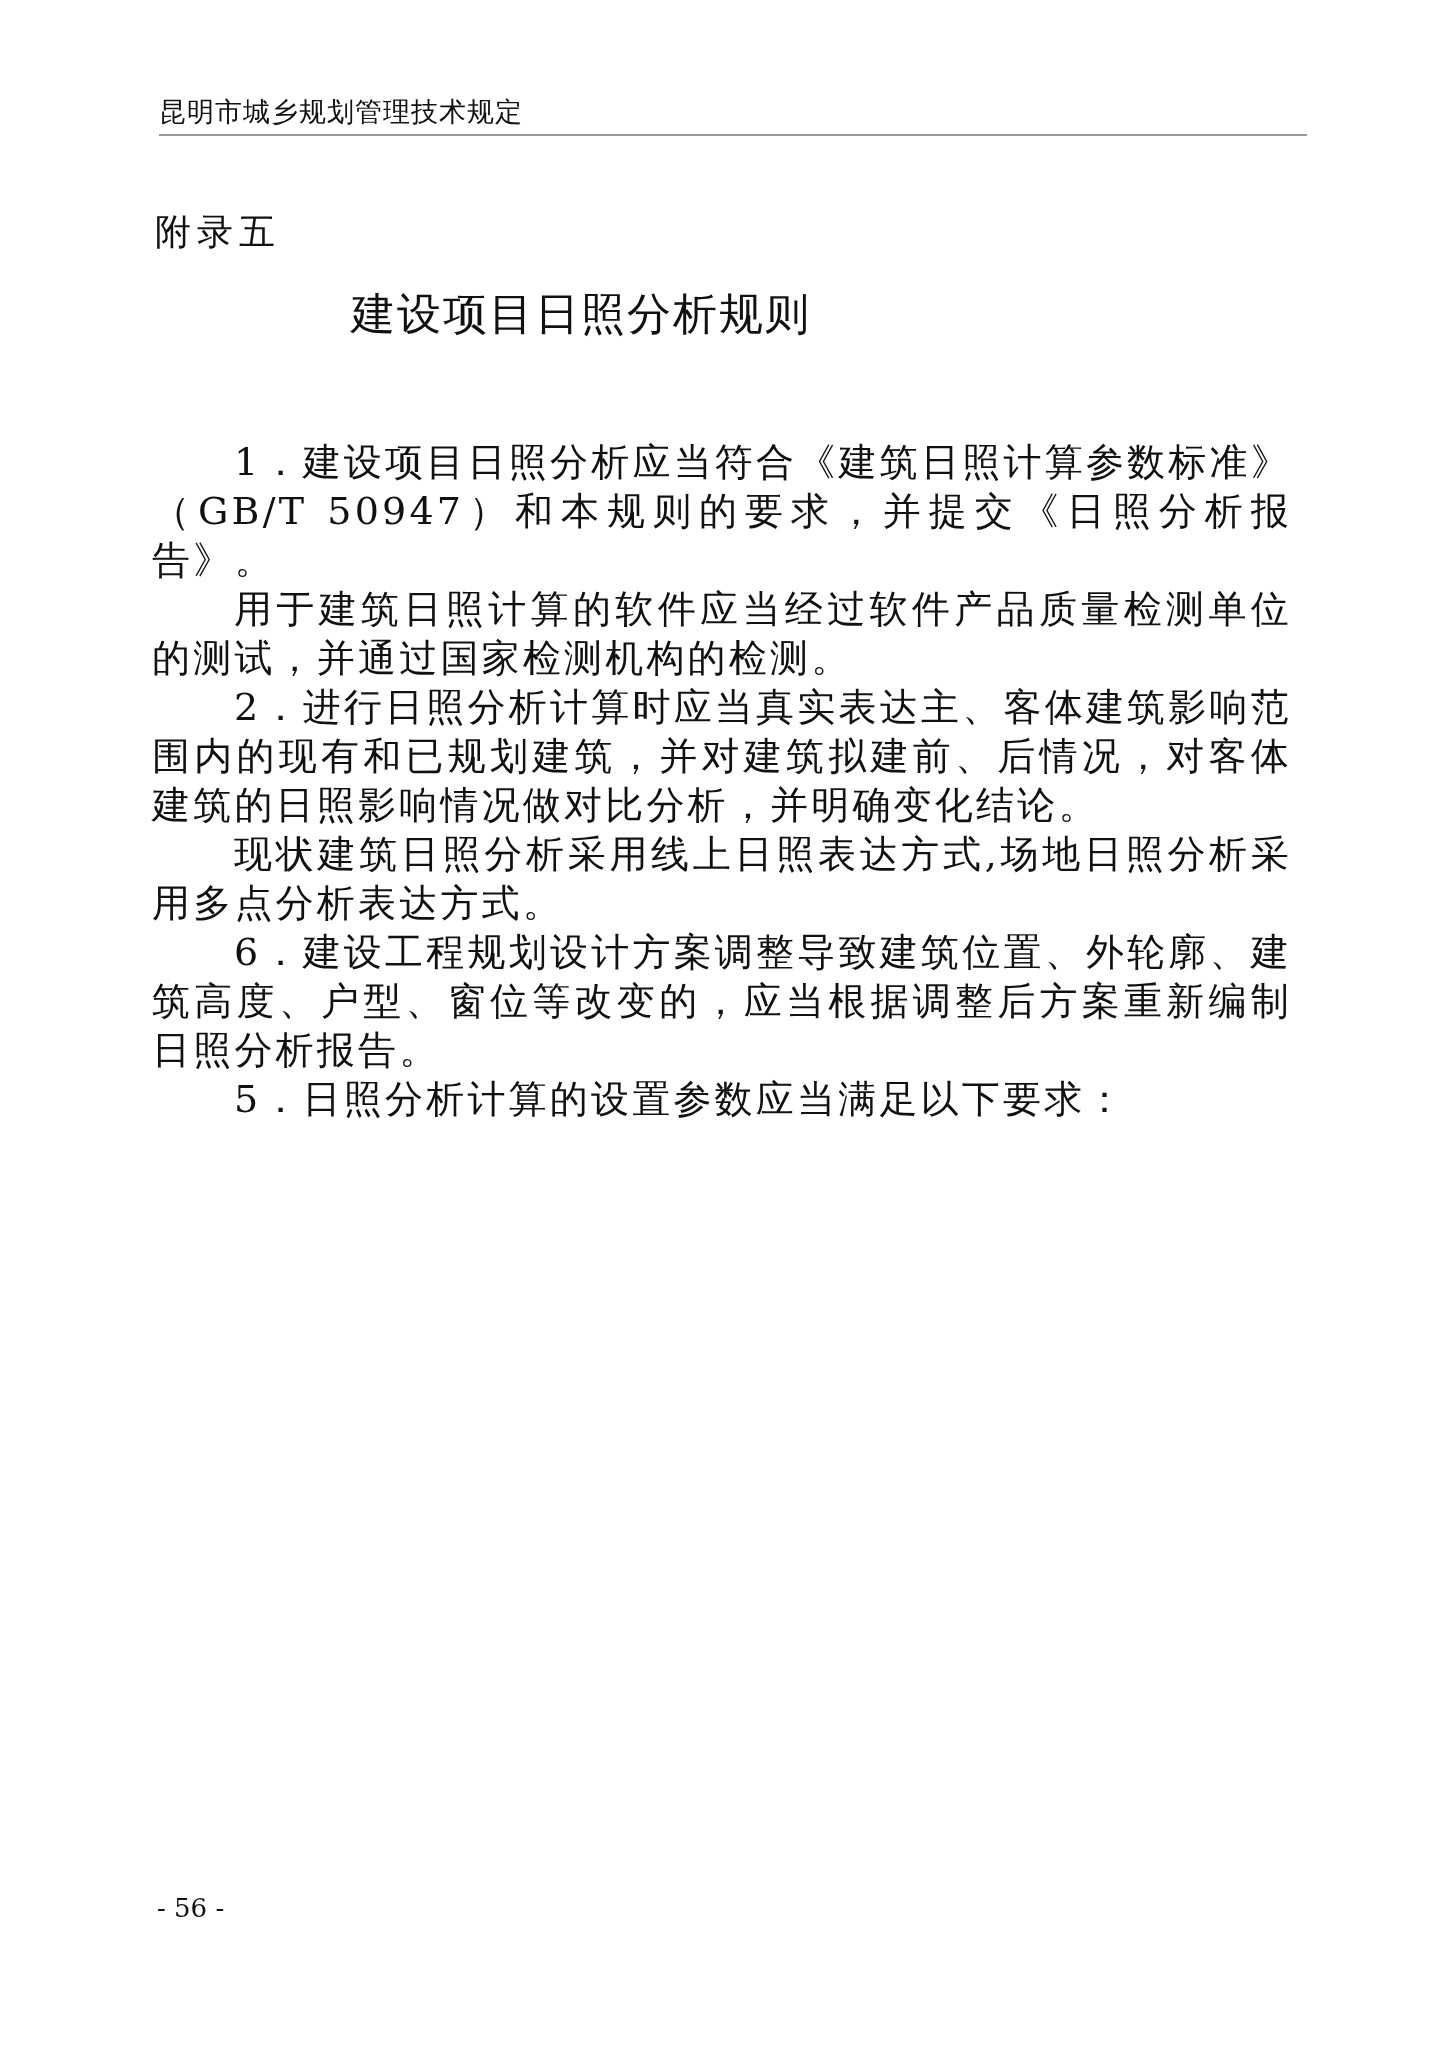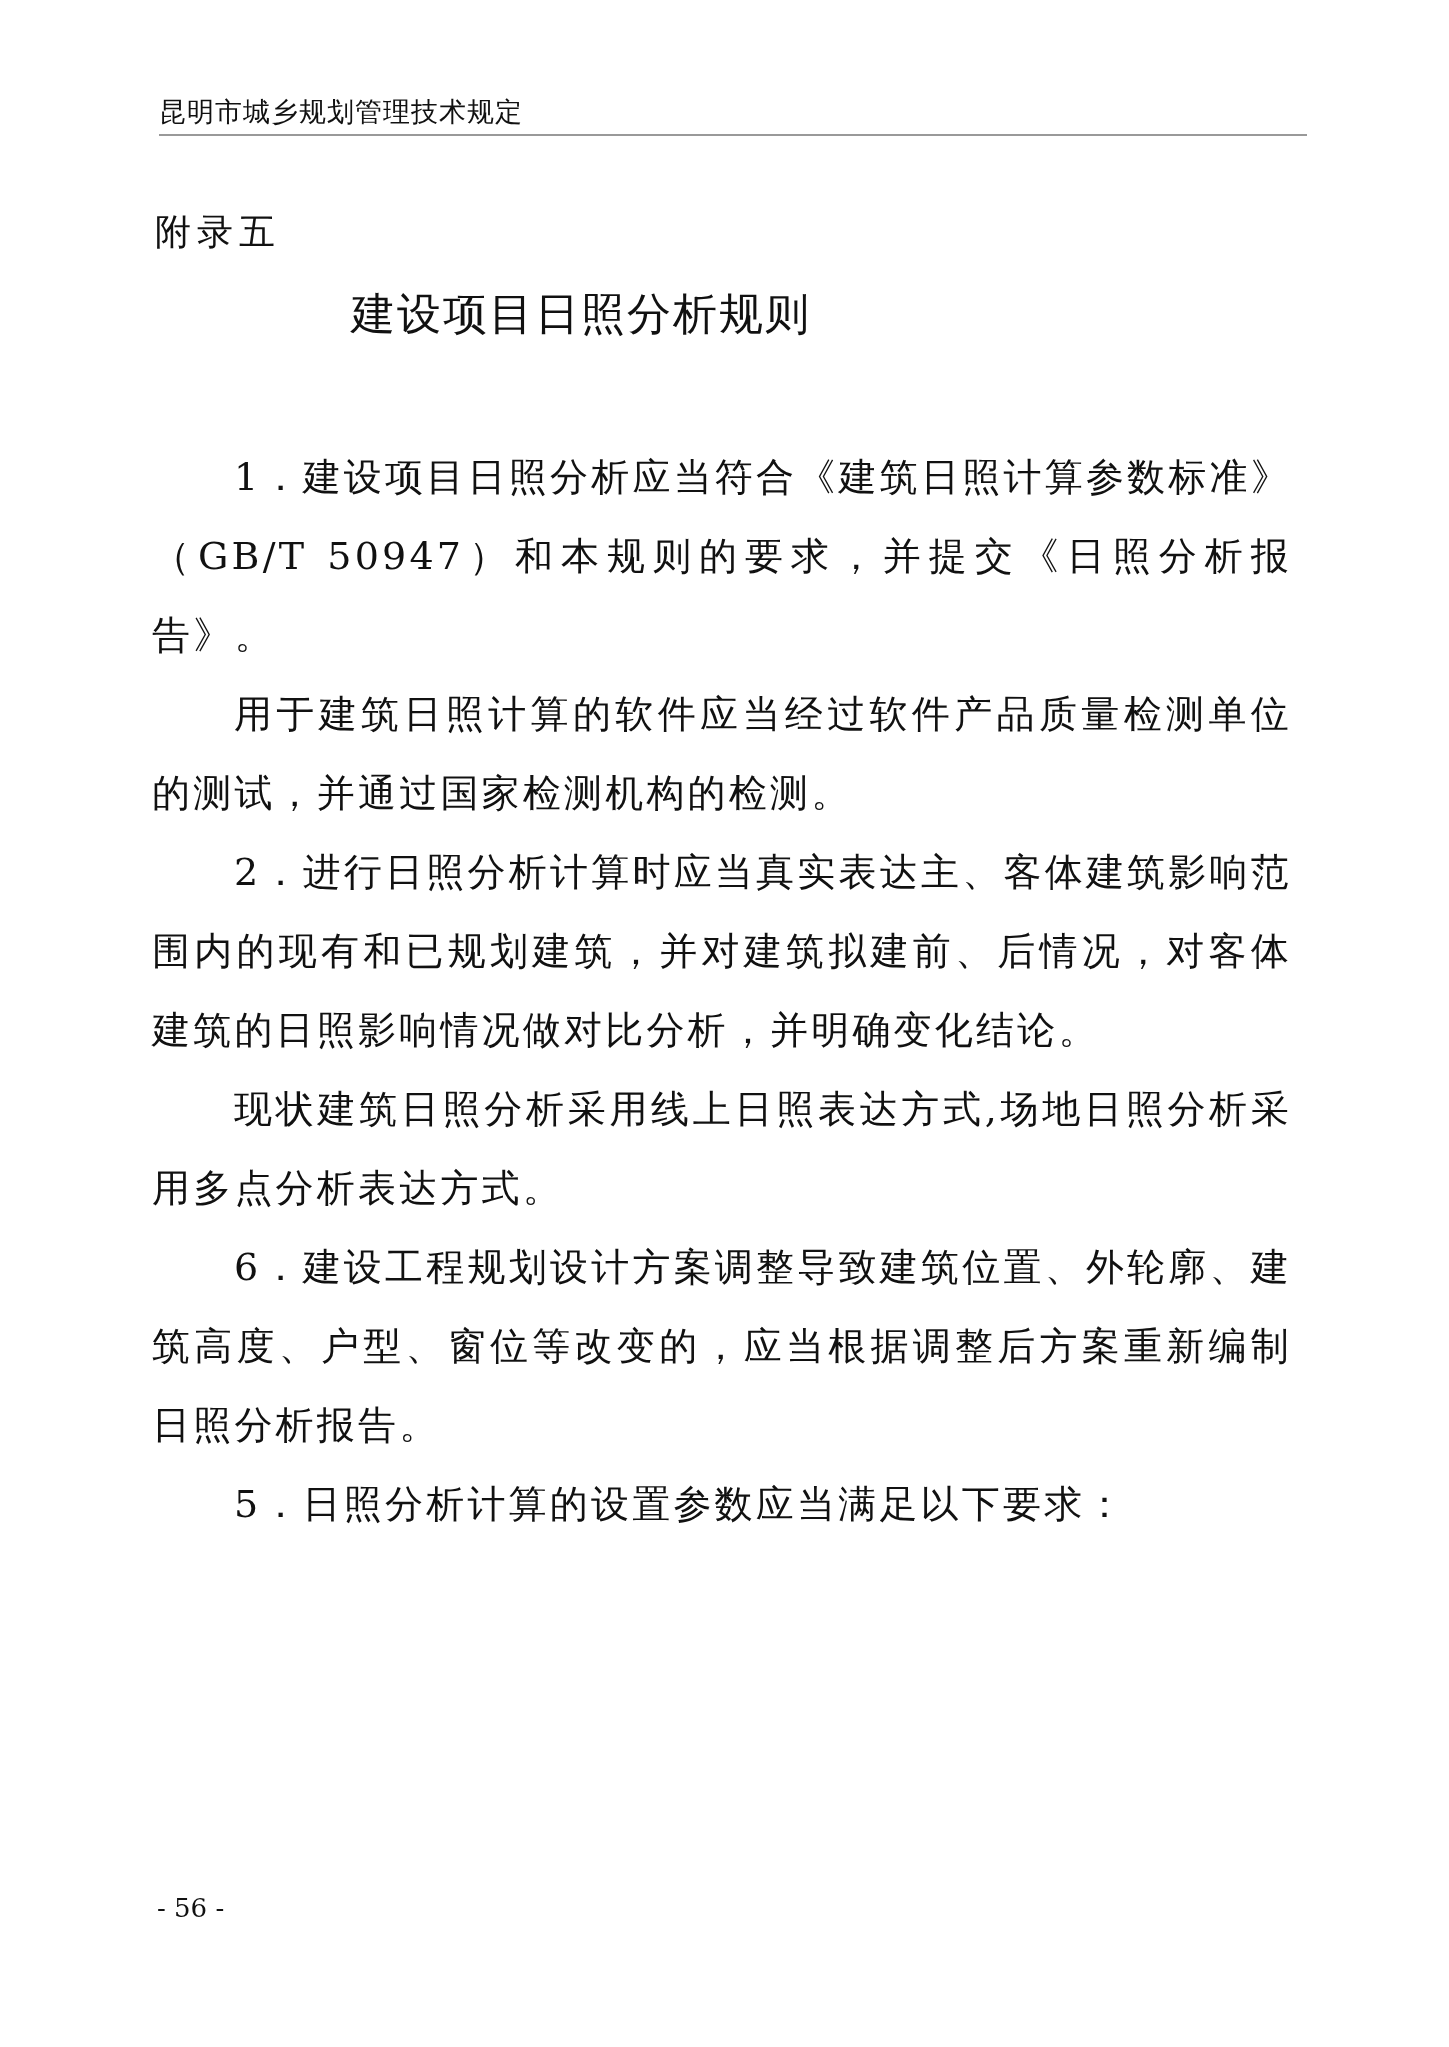--- a/index.html
+++ b/index.html
@@ -5,21 +5,21 @@
   html, body { margin:0; padding:0; background:#ffffff; }
   body { width:1449px; height:2047px; position:relative; overflow:hidden;
          font-family: "DejaVu Serif", "Liberation Serif", serif; color:#111; }
   .header { position:absolute; left:143px; top:92px; width:1148px;margin-left:16px; }
   .header-text { font-size:27px; letter-spacing:1px; line-height:40px; }
   .header-rule { position:absolute; left:0; top:42px; width:1148px; height:2px; background:#999; }
   .appendix { position:absolute; left:155px; top:208px; font-size:36px; letter-spacing:6px;text-align:center; }
   .title { position:absolute; left:0; width:1162px; top:285px; text-align:center;
            font-family:"DejaVu Sans", "Liberation Sans", sans-serif; font-size:44px; letter-spacing:2px; }
   .body { position:absolute; left:152px; top:438px; width:1140px; font-size:38px;
-          line-height:79px; letter-spacing:3.2px; text-align:justify; }
+          line-height:49px; letter-spacing:3.2px; text-align:justify; }
   .para { margin:0; }
   .indent { text-indent:82px; }
   .footer { position:absolute; left:157px; top:1893px; font-size:26px; }
 </style>
 </head>
 <body>
 
 <div class="header">
   <div class="header-text">昆明市城乡规划管理技术规定</div>
   <div class="header-rule"></div>

